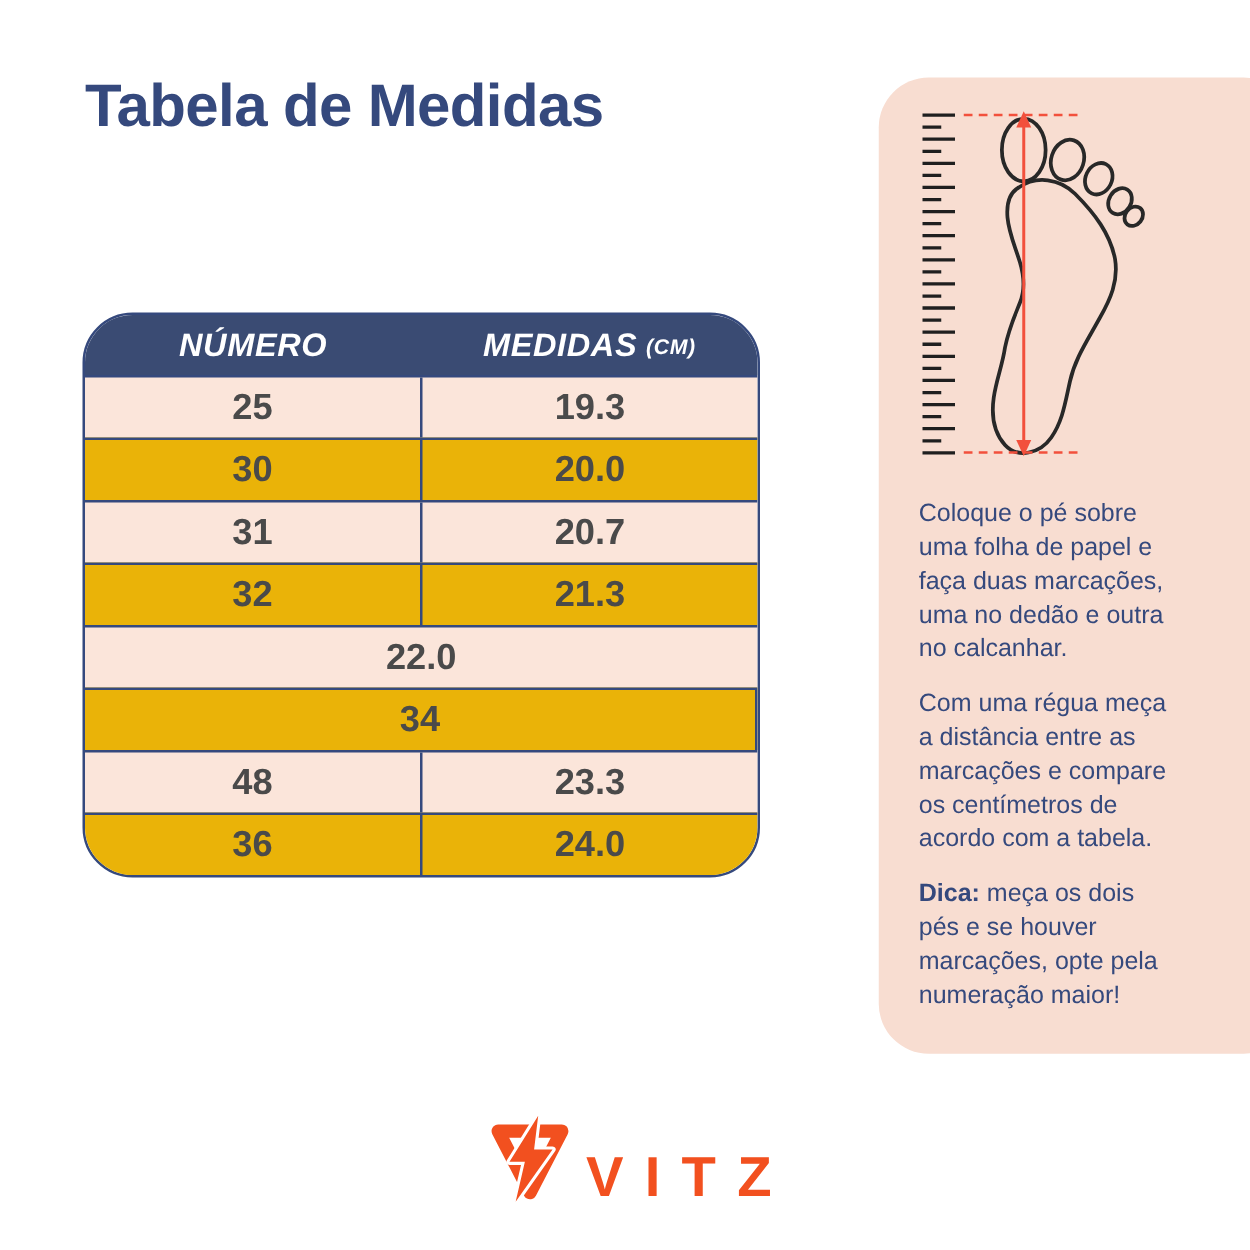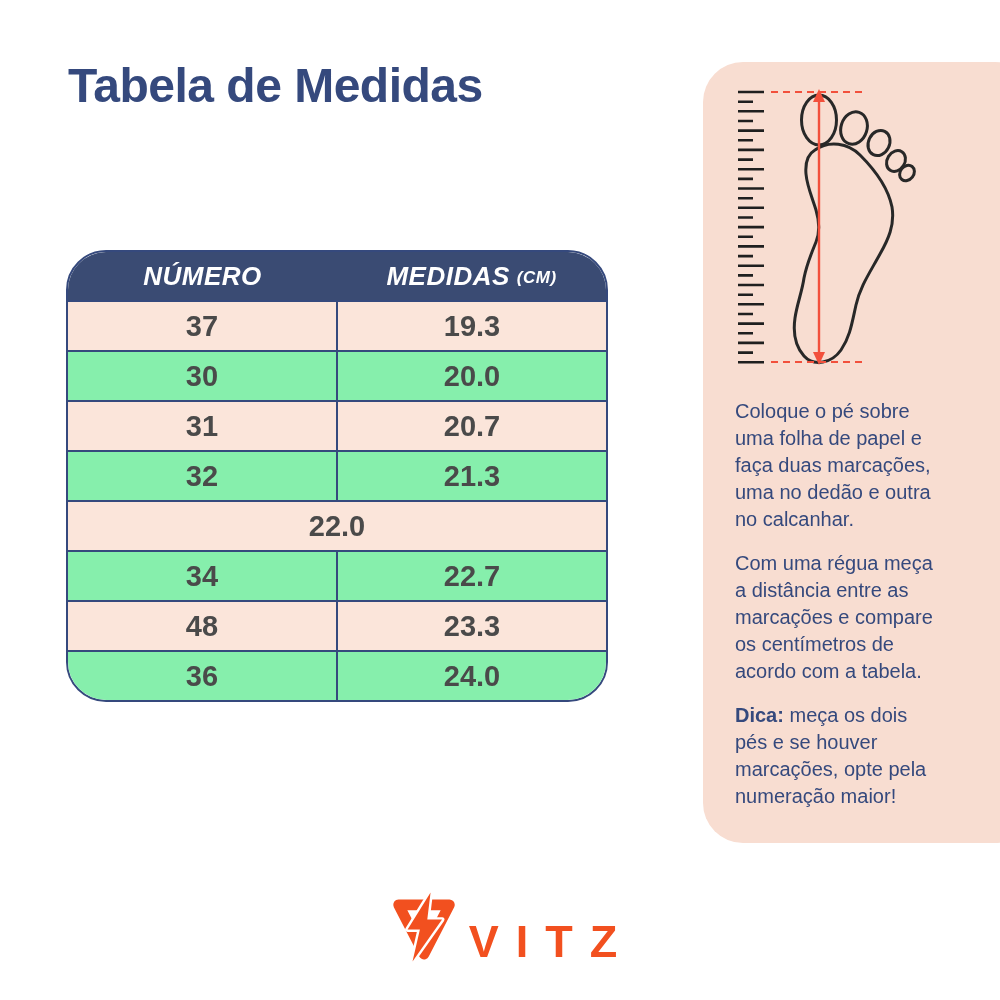--- a/index.html
+++ b/index.html
@@ -17,21 +17,21 @@
   .size-table {
     position: absolute; left: 66px; top: 250px; width: 542px;
     border: 2px solid #35497D; border-radius: 40px; overflow: hidden; background: #fff;
   }
   .thead { display: flex; background: #3A4B73; height: 48px; font-style: italic; }
   .th {
     flex: 1; display: flex; align-items: center; justify-content: center;
     color: #fff; font-weight: 700; font-size: 26px; letter-spacing: 0.5px;
   }
   .th .unit { font-size: 17px; margin-left: 7px; padding-top: 3px; }
-  .trow { display: flex; height: 50px; border-top: 2px solid #35497D; background: #86efac; }
+  .trow { display: flex; height: 50px; border-top: 2px solid #35497D; background: #eab308; }
   .trow.pink { background: #FBE5DA; }
   .td {
     flex: 1; display: flex; align-items: center; justify-content: center;
     font-size: 29px; font-weight: 700; color: #4A4A4A;
   }
   .td.first { border-right: 2px solid #35497D; }
   
   .panel {
     position: absolute; left: 703px; top: 62px; width: 332px; height: 781px;
     background: #F8DDD1; border-radius: 40px; padding: 22px 0 0 32px;
@@ -63,41 +63,40 @@
 
   <div class="size-table">
     <div class="thead">
       <div class="th">NÚMERO</div>
       <div class="th">
         <span>MEDIDAS</span>
         <span class="unit">(CM)</span>
       </div>
     </div>
     <div class="trow pink">
-      <div class="td first">37</div>
+      <div class="td first">25</div>
       <div class="td">19.3</div>
     </div>
     <div class="trow">
       <div class="td first">30</div>
       <div class="td">20.0</div>
     </div>
     <div class="trow pink">
       <div class="td first">31</div>
       <div class="td">20.7</div>
     </div>
     <div class="trow">
       <div class="td first">32</div>
       <div class="td">21.3</div>
     </div>
     <div class="trow pink">
       <div class="td">22.0</div>
     </div>
     <div class="trow">
       <div class="td first">34</div>
-      <div class="td">22.7</div>
     </div>
     <div class="trow pink">
       <div class="td first">48</div>
       <div class="td">23.3</div>
     </div>
     <div class="trow">
       <div class="td first">36</div>
       <div class="td">24.0</div>
     </div>
   </div>

